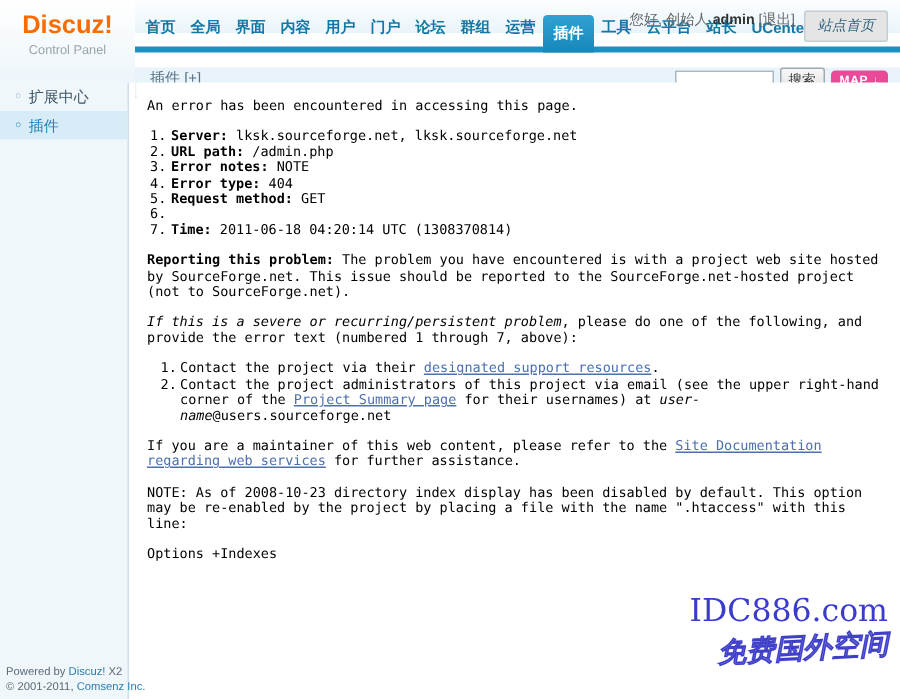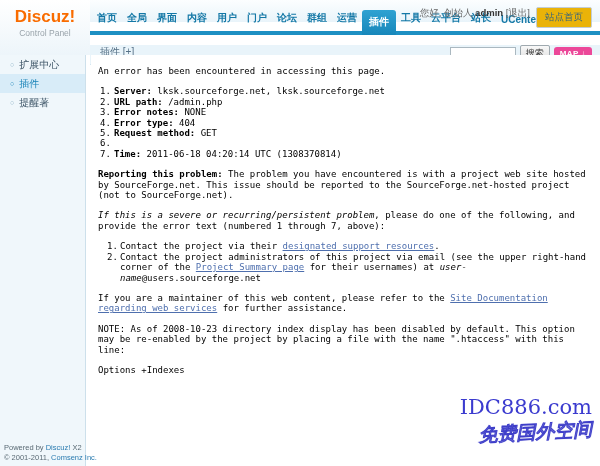--- a/index.html
+++ b/index.html
@@ -19,22 +19,22 @@
   .bluebar { position:absolute; left:88px; top:31px; width:512px; height:4px; background:#1d90c3; z-index:1; }
 
   .tabbar { position:absolute; left:2px; top:0; height:31px; display:flex; align-items:flex-end; z-index:2; }
   .tab { font-size:10px; font-weight:bold; color:#1478a6; padding:4px 5px 6px 5px; cursor:pointer; white-space:nowrap; }
   .tab.selected { background:linear-gradient(#2fa2d2,#1787ba); color:#fff; border-radius:3px 3px 0 0;
                   padding:5px 7px 6px 7px; margin-bottom:-4px; position:relative; z-index:2; }
 
   .userbox { position:absolute; right:8px; top:7px; display:flex; align-items:flex-start; gap:6px;
              font-size:9.5px; color:#666; z-index:4; }
   .userbox b { color:#333; }
-  .btn-sitehome { background:#eab308; border:1px solid #c3cdd4; border-radius:2px; padding:3px 8px;
-                  font-size:9.5px; color:#35637f; cursor:pointer; }
+  .btn-sitehome { background:#e5e5e5; border:1px solid #c3cdd4; border-radius:2px; padding:3px 8px;
+                  font-size:9.5px; color:#35637f; cursor:pointer;font-style:italic; }
 
   
   .subbar { position:absolute; left:90px; top:45px; width:510px; height:20px;
             background:#e9f4fa; border-bottom:1px solid #d4e6f0; display:flex; align-items:flex-start; }
   .crumb { font-size:10px; color:#557086; padding-left:10px; flex:1; }
   .search-wrap { display:flex; align-items:center; gap:4px; padding-right:8px; }
   .search-input { width:66px; height:13px; border:1px solid #aab8c0; font-size:9px; padding:0 2px; background:#fff; }
   .btn-search { background:linear-gradient(#f8f8f8,#dfdfdf); border:1px solid #9fa9af; border-radius:2px;
                 font-size:9px; color:#333; padding:1px 5px; cursor:pointer; }
   .btn-map { background:#ec4899; border:none; border-radius:3px; font-size:8px; font-weight:bold;
@@ -122,24 +122,20 @@
 
   <div class="sidebar">
     <div class="side-item">
       <span class="dot">○</span>
       <span>扩展中心</span>
     </div>
     <div class="side-item selected">
       <span class="dot">○</span>
       <span>插件</span>
     </div>
-    <div class="side-item">
-      <span class="dot">○</span>
-      <span>提醒著</span>
-    </div>
   </div>
 
   <div class="footer">
     <div><span>Powered by </span><span class="flink">Discuz!</span><span> X2</span></div>
     <div><span>© 2001-2011, </span><span class="flink">Comsenz Inc.</span></div>
   </div>
 
   <div class="content">
     <div class="para">An error has been encountered in accessing this page.</div>
 
@@ -147,21 +143,21 @@
       <li>
           <span class="num">1.</span>
           <span><b>Server:</b><span> lksk.sourceforge.net, lksk.sourceforge.net</span></span>
         </li>
       <li>
           <span class="num">2.</span>
           <span><b>URL path:</b><span> /admin.php</span></span>
         </li>
       <li>
           <span class="num">3.</span>
-          <span><b>Error notes:</b><span> NONE</span></span>
+          <span><b>Error notes:</b><span> NOTE</span></span>
         </li>
       <li>
           <span class="num">4.</span>
           <span><b>Error type:</b><span> 404</span></span>
         </li>
       <li>
           <span class="num">5.</span>
           <span><b>Request method:</b><span> GET</span></span>
         </li>
       <li>

